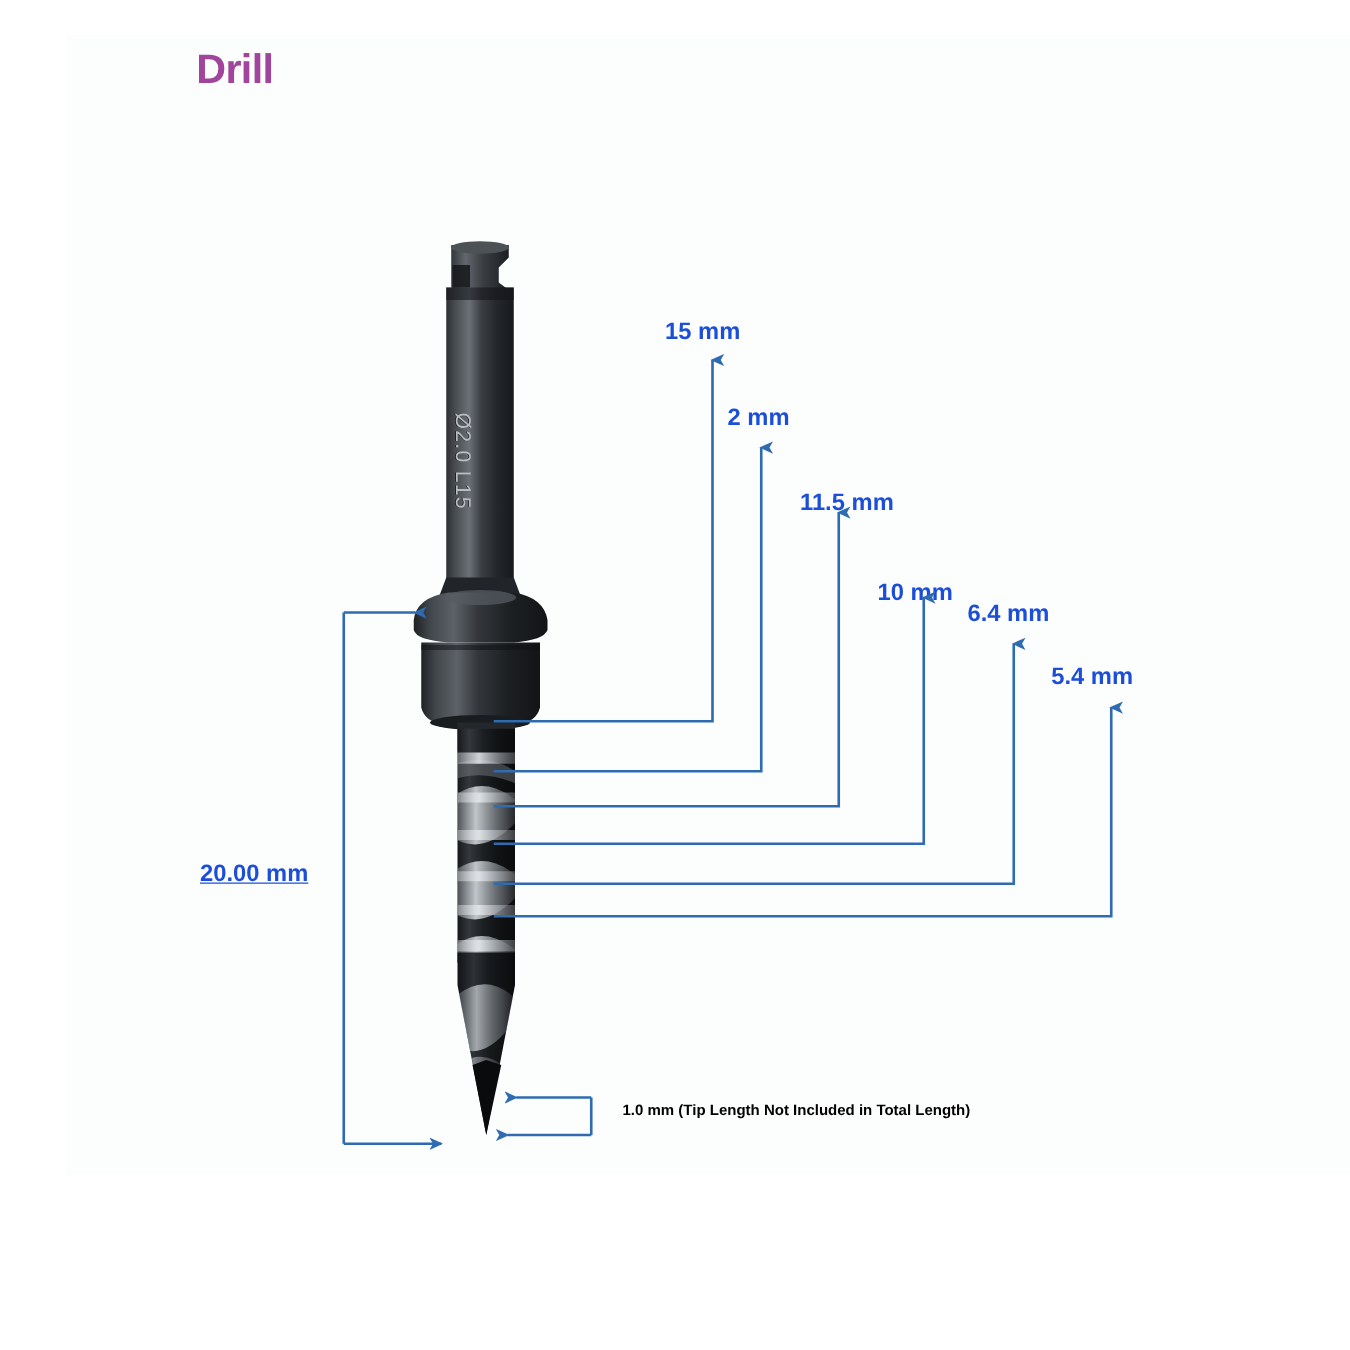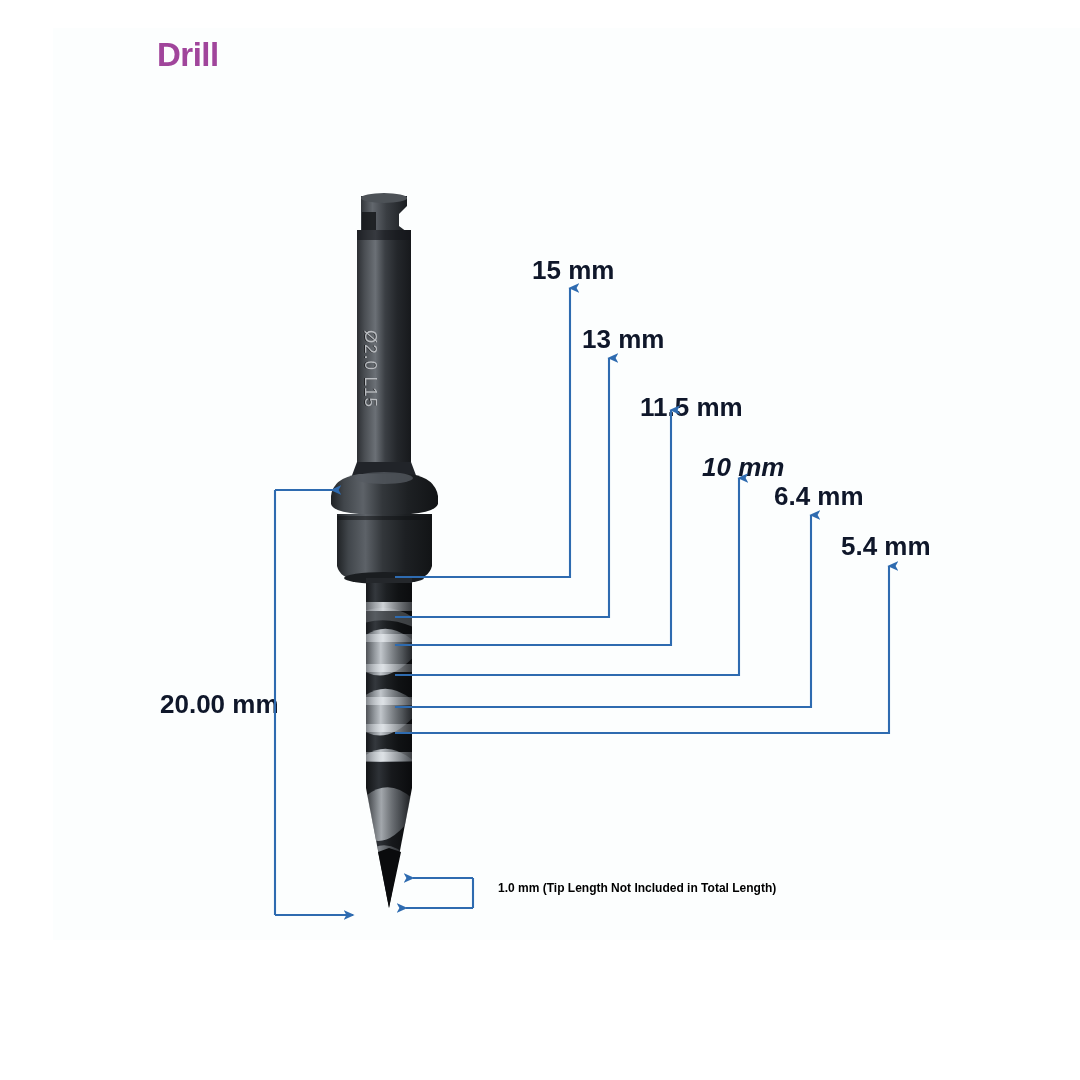--- a/index.html
+++ b/index.html
@@ -31,23 +31,23 @@
     font-family: "Liberation Sans", sans-serif;
     font-size: 33px;
     font-weight: bold;
     letter-spacing: -0.5px;
     color: #a0459b;
     white-space: nowrap;
   }
   .dim-label {
     position: absolute;
     font-family: "Liberation Sans", sans-serif;
-    font-size: 26px;
+    font-size: 19px;
     font-weight: bold;
-    color: #0f172a;
+    color: #1d4ed8;
     white-space: nowrap;
   }
   .tip-note {
     position: absolute;
     font-family: "Liberation Sans", sans-serif;
     font-size: 12px;
     font-weight: bold;
     color: #000000;
     white-space: nowrap;
   }
@@ -218,24 +218,24 @@
       <path d="M 254 915 L 332 915" marker-end="url(#arrRight)"></path>
 
       <path d="M 452 878 L 392 878" marker-end="url(#arrLeft)"></path>
       <path d="M 452 878 L 452 908"></path>
       <path d="M 452 908 L 385 908" marker-end="url(#arrLeft)"></path>
     </g>
   </svg>
 
   <div class="label-layer">
     <div class="dim-label" style="left:511px; top:255px;">15 mm</div>
-    <div class="dim-label" style="left:561px; top:324px;">13 mm</div>
+    <div class="dim-label" style="left:561px; top:324px;">2 mm</div>
     <div class="dim-label" style="left:619px; top:392px;">11.5 mm</div>
-    <div class="dim-label" style="left:681px; top:452px;font-style:italic;">10 mm</div>
+    <div class="dim-label" style="left:681px; top:464px;">10 mm</div>
     <div class="dim-label" style="left:753px; top:481px;">6.4 mm</div>
     <div class="dim-label" style="left:820px; top:531px;">5.4 mm</div>
 
-    <div class="dim-label" style="left:139px; top:689px;">20.00 mm</div>
+    <div class="dim-label" style="left:139px; top:689px;text-decoration:underline;">20.00 mm</div>
 
     <div class="tip-note" style="left:477px; top:881px;">1.0 mm (Tip Length Not Included in Total Length)</div>
   </div>
 
 </div>
 
 </body></html>

